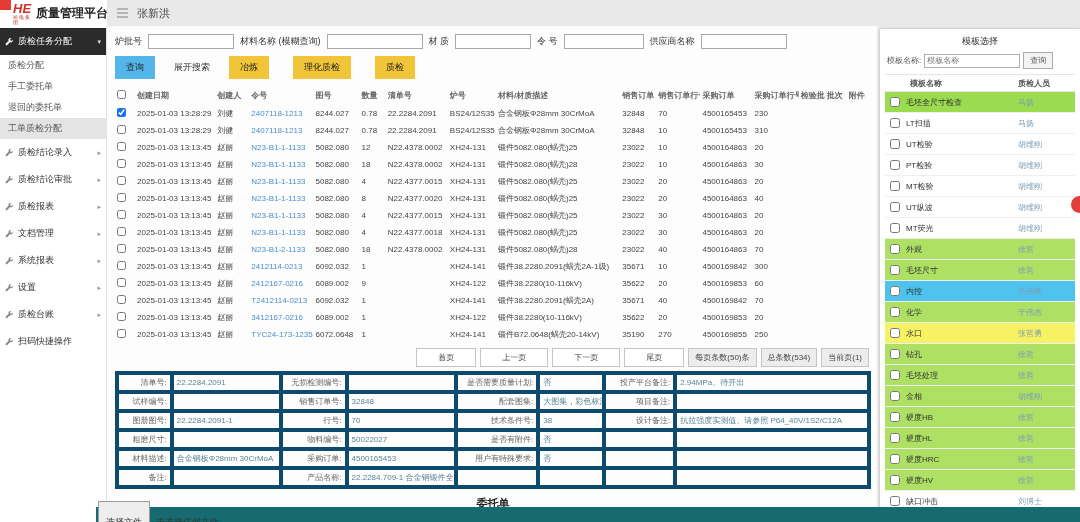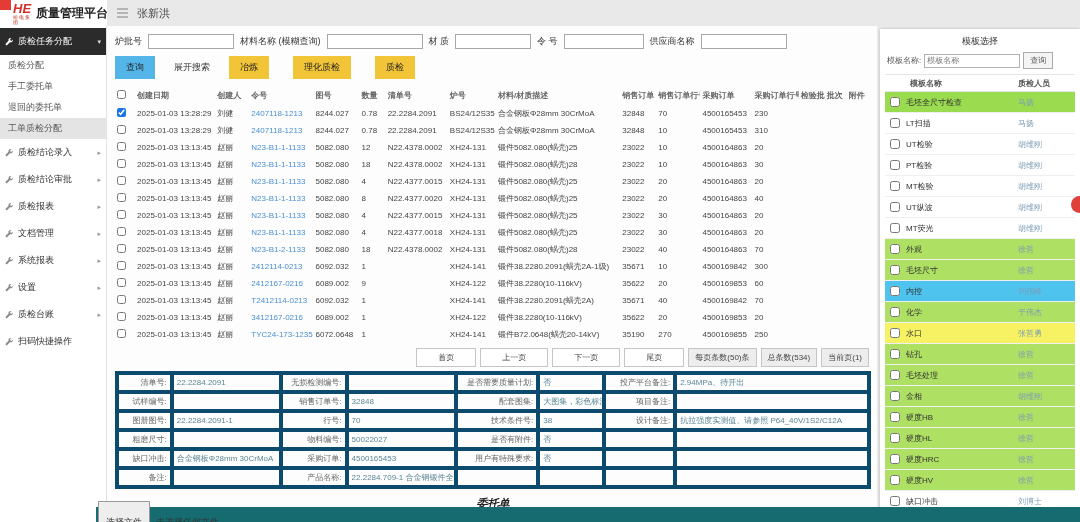--- a/index.html
+++ b/index.html
@@ -44,21 +44,21 @@
   .grid td{padding:3px 2px;white-space:nowrap;overflow:hidden;}
   .grid a{color:#4a8fd3;text-decoration:none;}
   .grid input[type=checkbox]{width:9px;height:9px;margin:0;accent-color:#1a73e8;}
   .pager{display:flex;justify-content:flex-end;gap:4px;margin:5px 2px 4px 0;font-size:8px;color:#444;}
   .pbtn{border:1px solid #c5c5c5;background:#fff;padding:3px 21px;cursor:pointer;}
   .pinfo{border:1px solid #c5c5c5;background:#ededed;padding:3px 6px;}
   table.detail{border-collapse:collapse;width:756px;font-size:8px;margin-top:2px;table-layout:fixed;}
   .detail td{border:4px solid #0c4a6e;padding:2px 3px;height:10px;white-space:nowrap;overflow:hidden;}
   .detail td.lab{text-align:right;color:#666;}
   .detail td.val{color:#5b8695;}
-  .form-title{text-align:center;font-size:11px;font-weight:bold;color:#222;margin:7px 0 5px;font-style:italic;}
+  .form-title{text-align:center;font-size:11px;font-weight:bold;color:#222;margin:7px 0 5px;}
   .form-grid{display:grid;grid-template-columns:50px 88px 62px 102px 70px 122px 116px 86px;
              column-gap:6px;row-gap:4px;font-size:8px;align-items:center;}
   .fl{text-align:right;color:#444;white-space:nowrap;overflow:hidden;}
   .form-grid input,.form-grid select{height:13px;border:1px solid #8f8f8f;font-size:8px;width:100%;padding:0 2px;background:#fff;}
   .form-grid .empty{visibility:hidden;}
   .file-row{position:absolute;left:98px;top:501px;display:flex;align-items:center;gap:6px;font-size:9px;color:#333;z-index:5;}
   .file-btn{border:1px solid #9a9a9a;background:#eee;padding:14px 7px;font-size:9px;cursor:pointer;}
   
   .panel{width:200px;flex:none;background:#fff;margin:3px 0 0 3px;box-shadow:0 0 3px rgba(0,0,0,.25);font-size:8px;overflow:hidden;}
   .panel-title{text-align:center;font-size:9px;color:#333;padding:6px 0 4px;}
@@ -545,21 +545,21 @@
               <td class="lab">粗磨尺寸:</td>
               <td class="val"></td>
               <td class="lab">物料编号:</td>
               <td class="val">50022027</td>
               <td class="lab">是否有附件:</td>
               <td class="val">否</td>
               <td class="lab"></td>
               <td class="val"></td>
             </tr>
             <tr>
-              <td class="lab">缺口冲击:</td>
+              <td class="lab">材料描述:</td>
               <td class="val">合金钢板Φ28mm 30CrMoA</td>
               <td class="lab">采购订单:</td>
               <td class="val">4500165453</td>
               <td class="lab">用户有特殊要求:</td>
               <td class="val">否</td>
               <td class="lab"></td>
               <td class="val"></td>
             </tr>
             <tr>
               <td class="lab">备注:</td>

